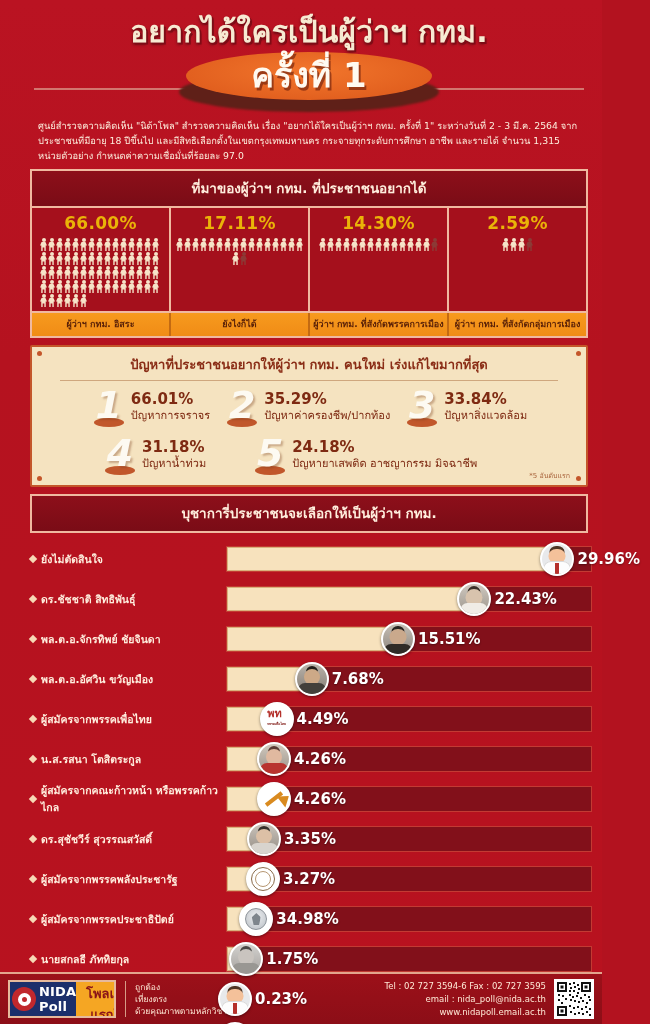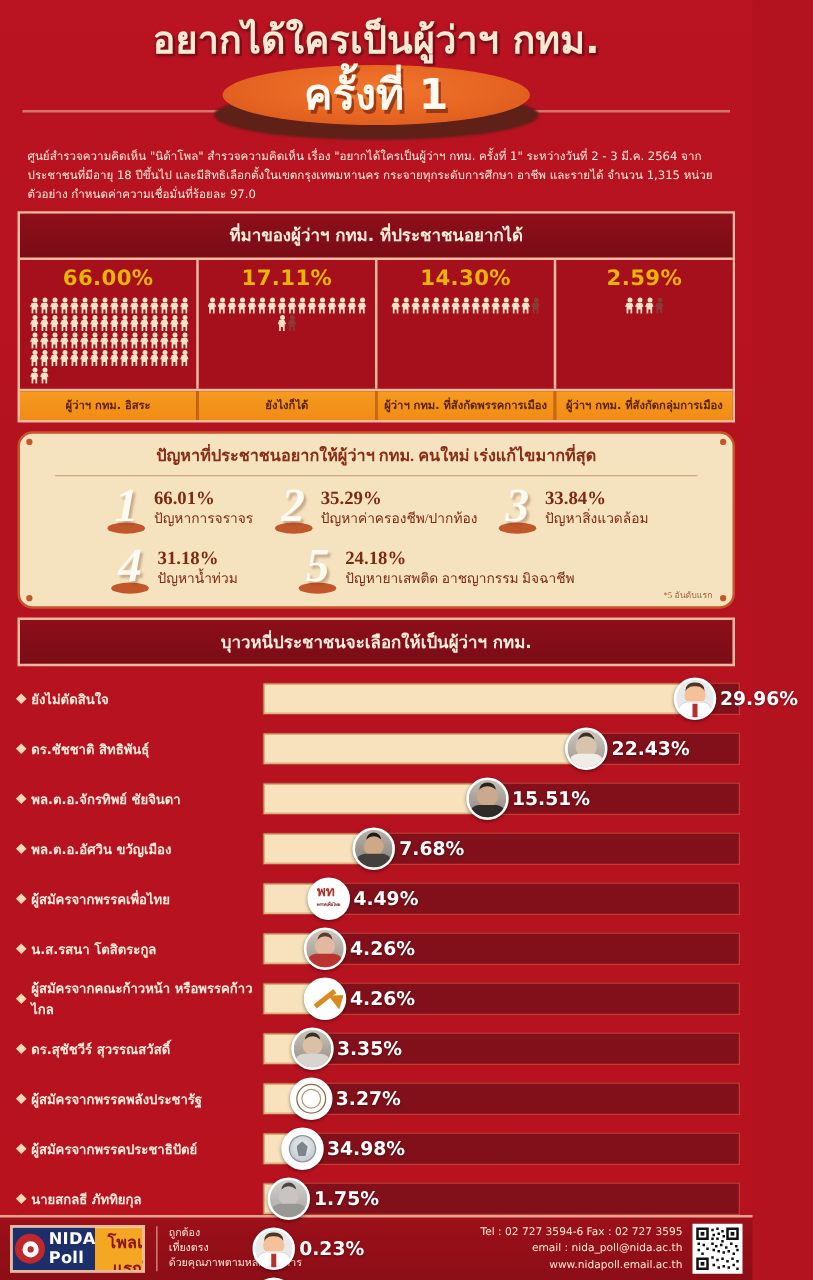--- a/index.html
+++ b/index.html
@@ -7,20 +7,21 @@
   html, body {
     width: 650px; height: 1024px;
     font-family: "DejaVu Sans", "Liberation Sans", sans-serif;
     background: #b3121f;
     overflow: hidden;
   }
   #page {
     position: relative;
     width: 602px; height: 1024px;
     background: linear-gradient(180deg,#ba1322 0%,#b5121f 35%,#b8121f 100%);
+    padding-left: 16px;
   }
 
   
   .header { position: relative; height: 118px; }
   .hdr-title {
     position: absolute; top: 8px; left: 0; right: 0;
     text-align: center;
     font-size: 30px; font-weight: bold; color: #f7ead2;
     letter-spacing: .2px;
     text-shadow: 2px 2px 0 #7e0c16, 0 2px 3px rgba(0,0,0,.45);
@@ -102,23 +103,22 @@
     border-right: 2px solid #c36a12;
   }
   .src-label:last-child { border-right: none; }
 
   
   .prob-panel {
     position: relative;
     margin: 7px 14px 0 14px;
     background: #f5e3c0;
     border: 2px solid #c4562a;
-    border-radius: 12px;
+    border-radius: 2px;
     padding: 7px 10px 8px 10px;
-    font-family: Liberation Serif, serif;
   }
   .prob-panel::before, .prob-panel::after,
   .prob-dot { position: absolute; width: 5px; height: 5px; border-radius: 50%; background: #c4562a; }
   .prob-panel::before { content:""; top: 4px; left: 5px; }
   .prob-panel::after  { content:""; top: 4px; right: 5px; }
   .prob-dot.bl { bottom: 4px; left: 5px; }
   .prob-dot.br { bottom: 4px; right: 5px; }
   .prob-title {
     text-align: center; color: #8a2d16;
     font-size: 13px; font-weight: bold; padding-bottom: 5px;
@@ -567,21 +567,21 @@
           </div>
           <div class="prob-txt">
             <div class="prob-pct">24.18%</div>
             <div class="prob-name">ปัญหายาเสพติด อาชญากรรม มิจฉาชีพ</div>
           </div>
         </div>
       </div>
     <div class="prob-note">*5 อันดับแรก</div>
   </div>
 
-  <div class="chart-title-box">บุาวหนี่ประชาชนจะเลือกให้เป็นผู้ว่าฯ กทม.</div>
+  <div class="chart-title-box">บุชาการี่ประชาชนจะเลือกให้เป็นผู้ว่าฯ กทม.</div>
   <div class="chart" id="chart">
       <div class="bar-row">
         <div class="bar-label">
           <span class="bullet"></span>
           <span>ยังไม่ตัดสินใจ</span>
         </div>
         <div class="bar-track">
           <div class="bar-fill" style="width: 90.7879%;"></div>
           <div class="bar-avatar" style="left: 90.7879%;">
             <div class="av-inner av-cartoon">

